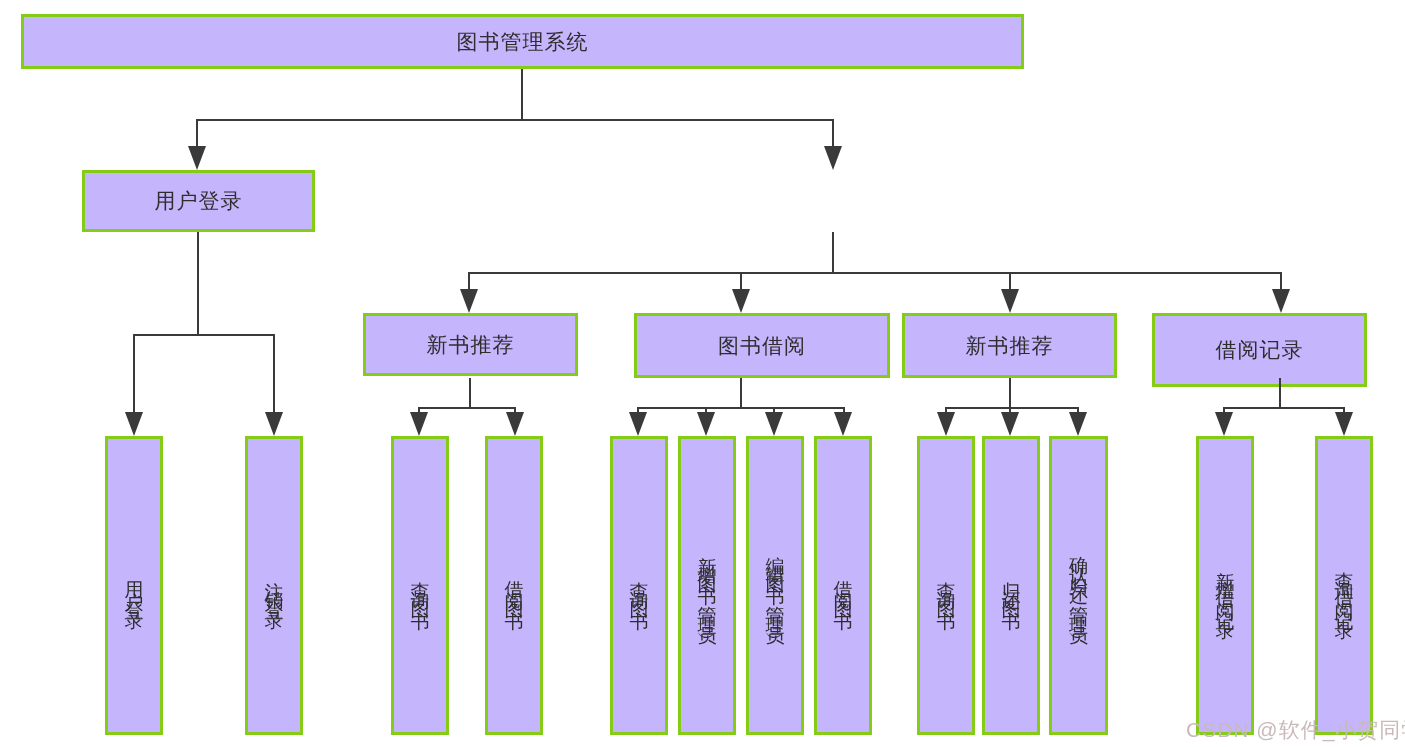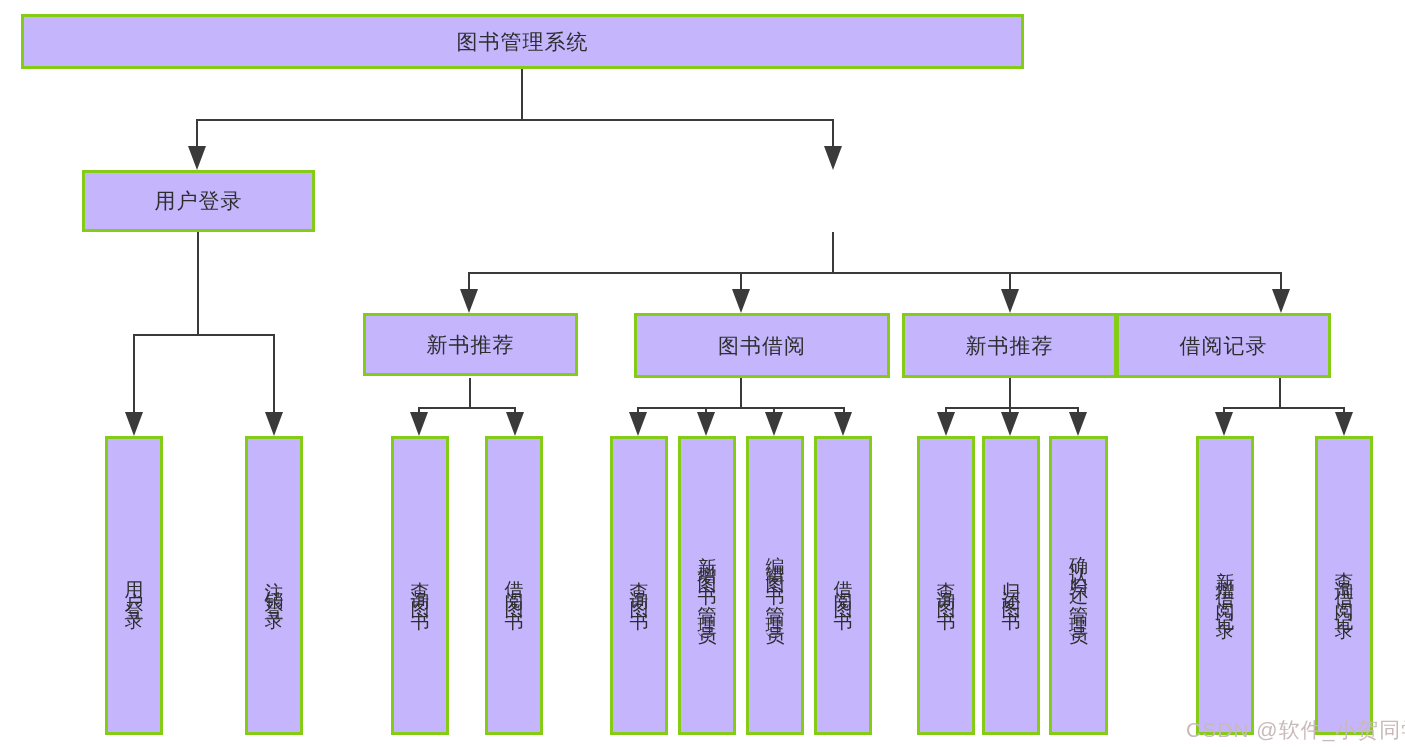--- a/index.html
+++ b/index.html
@@ -68,21 +68,21 @@
 
   <div class="box hbox" style="left:363px;top:313px;width:215px;height:63px;">
     <span>新书推荐</span>
   </div>
   <div class="box hbox" style="left:634px;top:313px;width:256px;height:65px;">
     <span>图书借阅</span>
   </div>
   <div class="box hbox" style="left:902px;top:313px;width:215px;height:65px;">
     <span>新书推荐</span>
   </div>
-  <div class="box hbox" style="left:1116px;top:313px;width:215px;height:65px;">
+  <div class="box hbox" style="left:1152px;top:313px;width:215px;height:74px;">
     <span>借阅记录</span>
   </div>
 
   <div class="line" style="left:469px;top:378px;width:2px;height:31px;"></div>
   <div class="line" style="left:418px;top:407px;width:98px;height:2px;"></div>
   <div class="line" style="left:418px;top:407px;width:2px;height:8px;"></div>
   <div class="arrow" style="left:410px;top:412px;"></div>
   <div class="line" style="left:514px;top:407px;width:2px;height:8px;"></div>
   <div class="arrow" style="left:506px;top:412px;"></div>
 

